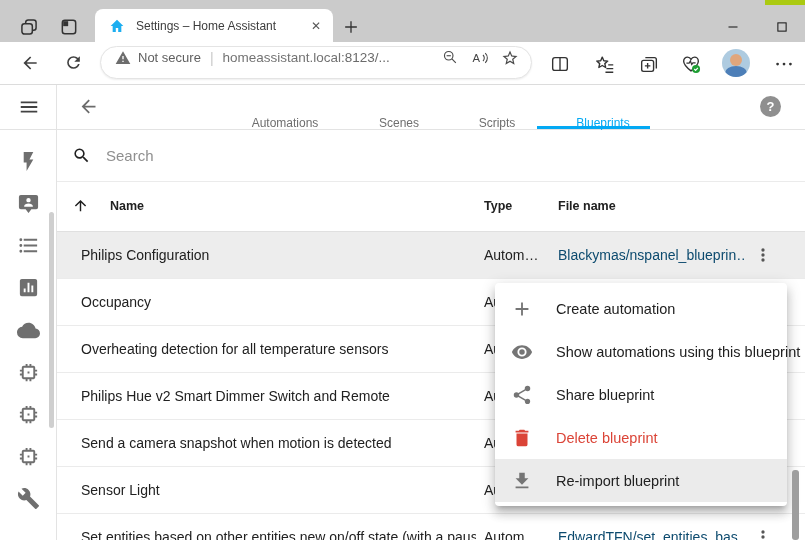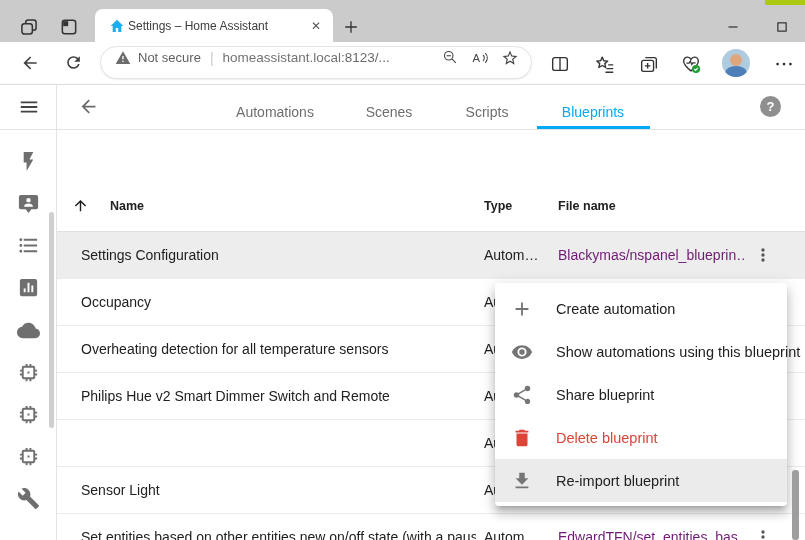--- a/index.html
+++ b/index.html
@@ -7,21 +7,21 @@
        font-family:"Liberation Sans",sans-serif;}
   svg{display:block;}
 
   
   .titlebar{position:absolute;left:0;top:0;width:805px;height:42px;background:#cbcbcb;}
   .accent-strip{position:absolute;right:0;top:0;width:40px;height:5px;background:#abca11;}
   .tb-icon{position:absolute;width:20px;height:20px;cursor:pointer;}
   .btab{position:absolute;left:95px;top:9px;width:238px;height:33px;background:#fff;
         border-radius:8px 8px 0 0;display:flex;align-items:center;padding:0 8px 0 14px;
         box-sizing:border-box;}
-  .btab-title{font-size:12px;color:#3d3d3d;margin-left:3px;flex:1;white-space:nowrap;
+  .btab-title{font-size:12px;color:#3d3d3d;margin-left:11px;flex:1;white-space:nowrap;
         overflow:hidden;}
   .btab-close{font-size:12px;color:#575757;padding:0 4px;cursor:pointer;}
   .newtab{position:absolute;left:341px;top:17px;width:20px;height:20px;cursor:pointer;}
   .win-btn{position:absolute;top:17px;width:22px;height:20px;display:flex;align-items:center;
         justify-content:center;cursor:pointer;}
 
   
   .btoolbar{position:absolute;left:0;top:42px;width:805px;height:43px;background:#fff;
         border-bottom:1px solid #dcdcdc;box-sizing:border-box;}
   .nav-icon{position:absolute;top:11px;width:20px;height:20px;cursor:pointer;}
@@ -45,22 +45,22 @@
   .page{position:absolute;left:0;top:85px;width:805px;height:455px;background:#fff;
         overflow:hidden;}
   .sidebar{position:absolute;left:0;top:0;width:57px;height:455px;background:#fff;
         border-right:1px solid #e3e3e3;box-sizing:border-box;}
   .side-icon{position:absolute;left:17px;width:23px;height:23px;cursor:pointer;}
   .side-scroll{position:absolute;left:49px;top:127px;width:5px;height:216px;
         border-radius:2.5px;background:#cfcfcf;cursor:pointer;}
   .top-divider{position:absolute;left:0;top:44px;width:805px;height:1px;background:#e3e3e3;}
 
   .ha-back{position:absolute;left:78px;top:11px;width:21px;height:21px;cursor:pointer;}
-  .ha-tab{position:absolute;top:5px;height:44px;line-height:44px;transform:translateX(-50%);
-        font-size:14px;font-weight:500;color:#6e6e6e;cursor:pointer;white-space:nowrap;}
+  .ha-tab{position:absolute;top:16px;height:44px;line-height:44px;transform:translateX(-50%);
+        font-size:12px;font-weight:500;color:#6e6e6e;cursor:pointer;white-space:nowrap;margin-left:10px;}
   .ha-tab.active{color:#03a9f4;}
   .ha-underline{position:absolute;left:537px;top:41px;width:113px;height:3px;background:#03a9f4;}
   .ha-help{position:absolute;left:760px;top:11px;width:21px;height:21px;border-radius:50%;
         background:#8f8f8f;color:#fff;font-size:13px;font-weight:bold;text-align:center;
         line-height:21px;cursor:pointer;}
 
   .search-row{position:absolute;left:57px;top:45px;width:748px;height:52px;
         border-bottom:1px solid #ebebeb;box-sizing:border-box;display:flex;
         align-items:center;padding-left:15px;}
   .search-input{border:none;outline:none;margin-left:13px;font-size:15px;color:#212121;
@@ -75,21 +75,21 @@
   .sort-icon{position:absolute;left:15px;top:15px;width:17px;height:17px;cursor:pointer;}
 
   .trow{position:absolute;left:57px;width:748px;height:47px;border-bottom:1px solid #ebebeb;
         box-sizing:border-box;cursor:pointer;}
   .trow.selected{background:#ededed;}
   .trow .c-name{position:absolute;left:24px;top:50%;transform:translateY(-50%);font-size:14px;
         color:#212121;max-width:395px;white-space:nowrap;overflow:hidden;}
   .trow .c-type{position:absolute;left:427px;top:50%;transform:translateY(-50%);font-size:14px;
         color:#212121;width:64px;white-space:nowrap;overflow:hidden;}
   .trow .c-file{position:absolute;left:501px;top:50%;transform:translateY(-50%);font-size:14px;
-        color:#701a75;width:188px;white-space:nowrap;overflow:hidden;}
+        color:#0c4a6e;width:188px;white-space:nowrap;overflow:hidden;}
   .row-menu{position:absolute;left:696px;top:13px;width:20px;height:20px;cursor:pointer;}
 
   
   .ctx-menu{position:absolute;left:495px;top:198px;width:292px;height:223px;background:#fff;
         border-radius:4px;padding:4px 0;box-sizing:border-box;z-index:20;
         box-shadow:0 5px 5px -3px rgba(0,0,0,.2),0 8px 10px 1px rgba(0,0,0,.14),
                    0 3px 14px 2px rgba(0,0,0,.12);}
   .ctx-item{height:43px;display:flex;align-items:center;padding-left:16px;cursor:pointer;}
   .ctx-item.highlighted{background:#ebebeb;}
   .ctx-item .mi{width:22px;height:22px;flex:0 0 22px;}
@@ -282,34 +282,40 @@
         <path d="M20,11V13H8L13.5,18.5L12.08,19.92L4.16,12L12.08,4.08L13.5,5.5L8,11H20Z" fill="#6b6b6b"></path>
       </svg>
   </div>
   <span class="ha-tab" style="left:275px;">Automations</span>
   <span class="ha-tab" style="left:389px;">Scenes</span>
   <span class="ha-tab" style="left:487px;">Scripts</span>
   <span class="ha-tab active" style="left:593px;">Blueprints</span>
   <div class="ha-underline"></div>
   <div class="ha-help">?</div>
 
+  <div class="search-row">
+    <svg viewBox="0 0 24 24" width="19" height="19">
+        <path d="M9.5,3A6.5,6.5 0 0,1 16,9.5C16,11.11 15.41,12.59 14.44,13.73L14.71,14H15.5L20.5,19L19,20.5L14,15.5V14.71L13.73,14.44C12.59,15.41 11.11,16 9.5,16A6.5,6.5 0 0,1 3,9.5A6.5,6.5 0 0,1 9.5,3M9.5,5C7,5 5,7 5,9.5C5,12 7,14 9.5,14C12,14 14,12 14,9.5C14,7 12,5 9.5,5Z" fill="#1f1f1f"></path>
+      </svg>
+    <input class="search-input" type="text" placeholder="Search" style="">
+  </div>
 
   <div class="thead">
     <div class="sort-icon">
       <svg viewBox="0 0 24 24" width="17" height="17">
           <path d="M13,20H11V8L5.5,13.5L4.08,12.08L12,4.16L19.92,12.08L18.5,13.5L13,8V20Z" fill="#1f1f1f"></path>
         </svg>
     </div>
     <span class="hname">Name</span>
     <span class="htype">Type</span>
     <span class="hfile">File name</span>
   </div>
 
   <div class="trow selected" style="top:147px;">
-    <span class="c-name">Settings Configuration</span>
+    <span class="c-name">Philips Configuration</span>
     <span class="c-type">Autom…</span>
     <span class="c-file">Blackymas/nspanel_blueprin…</span>
     <div class="row-menu">
         <svg viewBox="0 0 24 24" width="20" height="20">
           <path d="M12,16A2,2 0 0,1 14,18A2,2 0 0,1 12,20A2,2 0 0,1 10,18A2,2 0 0,1 12,16M12,10A2,2 0 0,1 14,12A2,2 0 0,1 12,14A2,2 0 0,1 10,12A2,2 0 0,1 12,10M12,4A2,2 0 0,1 14,6A2,2 0 0,1 12,8A2,2 0 0,1 10,6A2,2 0 0,1 12,4Z" fill="#555"></path>
         </svg>
       </div>
   </div>
   <div class="trow" style="top:194px;">
     <span class="c-name">Occupancy</span>
@@ -320,20 +326,21 @@
     <span class="c-name">Overheating detection for all temperature sensors</span>
     <span class="c-type">Autom…</span>
     <span class="c-file"></span>
   </div>
   <div class="trow" style="top:288px;">
     <span class="c-name">Philips Hue v2 Smart Dimmer Switch and Remote</span>
     <span class="c-type">Autom…</span>
     <span class="c-file"></span>
   </div>
   <div class="trow" style="top:335px;">
+    <span class="c-name">Send a camera snapshot when motion is detected</span>
     <span class="c-type">Autom…</span>
     <span class="c-file"></span>
   </div>
   <div class="trow" style="top:382px;">
     <span class="c-name">Sensor Light</span>
     <span class="c-type">Autom…</span>
     <span class="c-file"></span>
   </div>
   <div class="trow" style="top:429px;">
     <span class="c-name">Set entities based on other entities new on/off state (with a pause entity)</span>

